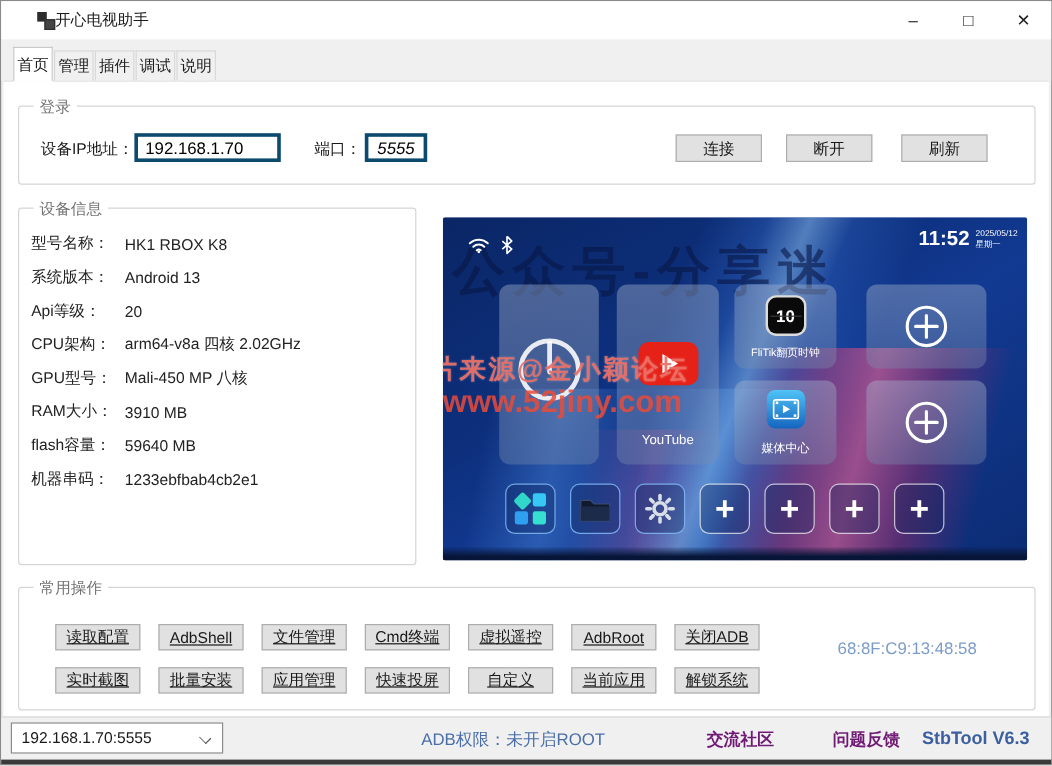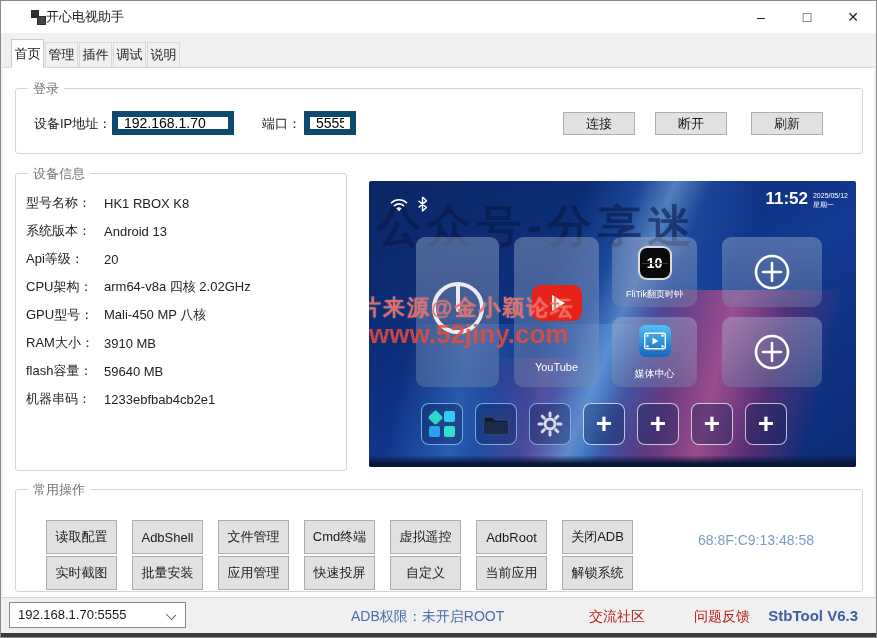--- a/index.html
+++ b/index.html
@@ -24,23 +24,23 @@
 
   
   .content { position: absolute; left: 2px; right: 2px; top: 66px; bottom: 40px; background: #ffffff; border-top: 1px solid #d9d9d9; }
   .group { position: absolute; border: 1px solid #d5d5d5; border-radius: 3px; }
   .group-label { position: absolute; top: -9px; left: 12px; background: #ffffff; padding: 0 5px; font-size: 13px; color: #737373; }
 
   .group-login { left: 12px; top: 20px; width: 848px; height: 66px; }
   .login-label { position: absolute; font-size: 13px; }
   .lbl-ip { left: 18px; top: 26px; }
   .lbl-port { left: 246px; top: 26px; }
-  .txt-input { position: absolute; height: 24px; border: 6px solid #0c4a6e; background: #fff; font-size: 14px; padding: 0 6px; font-family: "Liberation Sans","DejaVu Sans",sans-serif; }
+  .txt-input { position: absolute; height: 24px; border: 3px solid #0c4a6e; background: #fff; font-size: 14px; padding: 0 6px; font-family: "Liberation Sans","DejaVu Sans",sans-serif; }
   .input-ip { left: 96px; top: 22px; width: 122px; }
-  .input-port { left: 288px; top: 22px; width: 52px; text-align: center; }
+  .input-port { left: 288px; top: 22px; width: 52px; text-align: center; font-style: italic; }
   .btn { position: absolute; width: 72px; height: 23px; background: #e1e1e1; border: 1px solid #adadad; font-size: 13px; color: #1a1a1a; font-family: "Liberation Sans","DejaVu Sans",sans-serif; }
   .btn-connect { left: 547px; top: 23px; }
   .btn-disconnect { left: 639px; top: 23px; }
   .btn-refresh { left: 735px; top: 23px; }
 
   .group-device { left: 12px; top: 105px; width: 332px; height: 298px; }
   .device-rows { position: absolute; left: 10px; top: 18px; right: 6px; display: flex; flex-direction: column; gap: 6px; }
   .device-row { height: 22px; display: flex; align-items: center; font-size: 13px; }
   .device-row .dlabel { width: 78px; color: #222; }
   .device-row .dvalue { color: #222; }
@@ -103,31 +103,31 @@
   .grid-glyph { position: relative; width: 26px; height: 26px; }
   .grid-glyph i { position: absolute; width: 11px; height: 11px; border-radius: 2px; }
   .grid-glyph .g1 { left: 1px; top: 1px; background: #30d6c9; transform: rotate(45deg); }
   .grid-glyph .g2 { right: 0; top: 0; background: #35c8f5; }
   .grid-glyph .g3 { left: 0; bottom: 0; background: #2f9ff0; }
   .grid-glyph .g4 { right: 0; bottom: 0; background: #35e0d0; }
 
   .group-ops { left: 12px; top: 421px; width: 848px; height: 103px; }
   .ops-row { position: absolute; left: 30px; display: flex; gap: 15px; }
   .ops-row1 { top: 30px; } .ops-row2 { top: 66px; }
-  .ops-btn { position: static; width: 71px; height: 34px; }
+  .ops-btn { position: static; width: 71px; height: 22px; text-decoration: underline; }
   .mac-address { position: absolute; right: 48px; top: 42px; font-size: 14px; color: #7b9cc9; }
 
   
   .statusbar { position: absolute; left: 0; right: 0; bottom: 4px; height: 36px; background: #f0f0f0; border-top: 1px solid #d9d9d9; padding-left: 37px; }
   .device-dropdown { position: absolute; left: 8px; top: 4px; width: 177px; height: 26px; background: #fff;
     border: 1px solid #8a8a8a; font-size: 13px; line-height: 24px; padding-left: 8px; }
   .dd-chevron { position: absolute; right: 10px; top: 8px; width: 8px; height: 8px; border-right: 1.5px solid #555;
     border-bottom: 1.5px solid #555; transform: rotate(45deg) scale(1,.8); }
   .adb-status { position: absolute; left: 350px; top: 10px; font-size: 14px; color: #4a6ea8; }
-  .sb-link { position: absolute; top: 10px; font-size: 14px; font-weight: 400; color: #b91c1c; }
+  .sb-link { position: absolute; top: 10px; font-size: 14px; font-weight: 700; color: #701a75; }
   .link-community { left: 588px; }
   .link-feedback { left: 693px; }
   .sb-version { position: absolute; right: 18px; top: 9px; font-size: 15px; font-weight: bold; color: #3b5fa0; }
 </style>
 </head>
 <body>
 
 <div class="window">
 
   <div class="titlebar">

